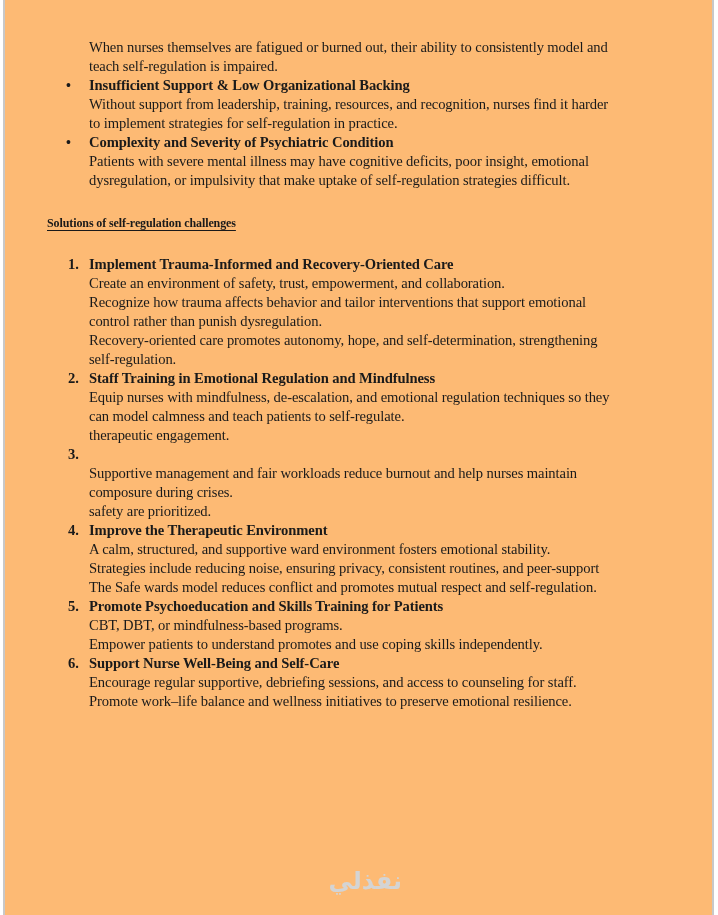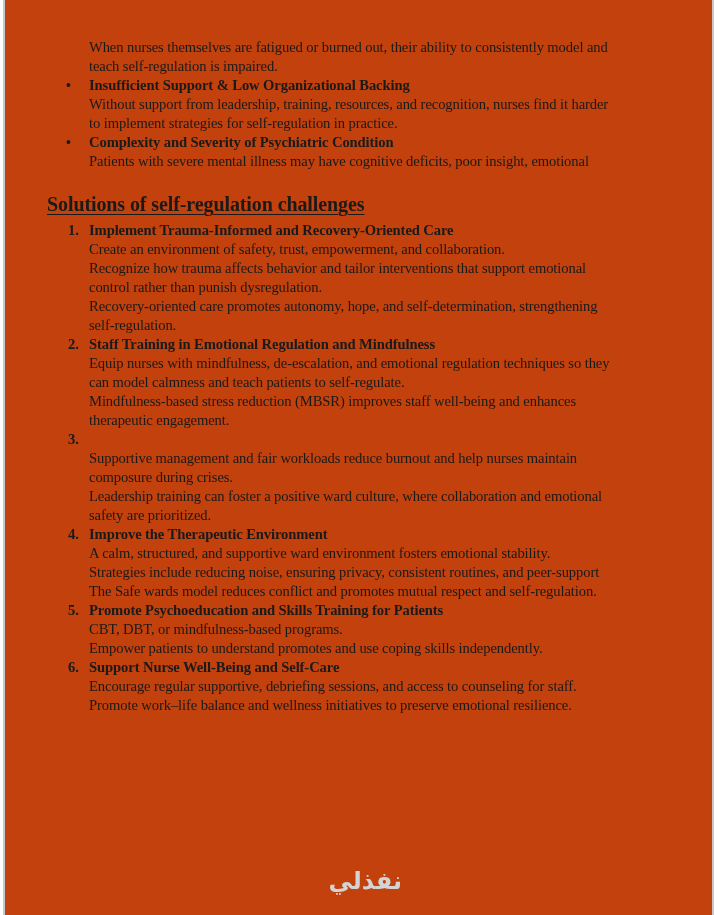--- a/index.html
+++ b/index.html
@@ -16,21 +16,21 @@
     color: #1a1a1a;
   }
   .page {
     position: absolute;
     left: 3px;
     top: 0;
     width: 711px;
     height: 915px;
     border-left: 2px solid #c8c8c8;
     border-right: 2px solid #c8c8c8;
-    background: #c2410c;
+    background: #fdba74;
     box-sizing: border-box;
   }
   .content {
     position: absolute;
     left: 0;
     top: 38px;
     width: 100%;
   }
   .line {
     font-size: 14.6px;
@@ -58,27 +58,27 @@
     font-size: 14px;
   }
   .num {
     position: absolute;
     left: 63px;
     top: 0;
   }
   .section-heading {
     padding-left: 42px;
     font-weight: bold;
-    font-size: 20px;
+    font-size: 12px;
     line-height: 20px;
     text-decoration: underline;
     text-decoration-thickness: 1px;
     text-underline-offset: 3px;
     margin-top: 23px;
-    margin-bottom: 7px;
+    margin-bottom: 22px;
     white-space: nowrap;
     letter-spacing: -0.1px;
   }
   .watermark {
     position: absolute;
     left: 312px;
     top: 868px;
     width: 90px;
     color: #d4d4d4;
     font-family: "DejaVu Sans", sans-serif;
@@ -115,20 +115,21 @@
       <div class="line body-text">Without support from leadership, training, resources, and recognition, nurses find it harder</div>
       <div class="line body-text">to implement strategies for self-regulation in practice.</div>
     </div>
 
     <div>
       <div class="item-head">
         <span class="bullet">•</span>
         <span>Complexity and Severity of Psychiatric Condition</span>
       </div>
       <div class="line body-text">Patients with severe mental illness may have cognitive deficits, poor insight, emotional</div>
+      <div class="line body-text">dysregulation, or impulsivity that make uptake of self-regulation strategies difficult.</div>
     </div>
 
     <div class="section-heading">Solutions of self-regulation challenges</div>
 
     <div>
       <div class="item-head">
         <span class="num">1.</span>
         <span>Implement Trauma-Informed and Recovery-Oriented Care</span>
       </div>
       <div class="line body-text">Create an environment of safety, trust, empowerment, and collaboration.</div>
@@ -138,31 +139,29 @@
       <div class="line body-text">self-regulation.</div>
     </div>
 
     <div>
       <div class="item-head">
         <span class="num">2.</span>
         <span>Staff Training in Emotional Regulation and Mindfulness</span>
       </div>
       <div class="line body-text">Equip nurses with mindfulness, de-escalation, and emotional regulation techniques so they</div>
       <div class="line body-text">can model calmness and teach patients to self-regulate.</div>
-      <div class="line body-text">Mindfulness-based stress reduction (MBSR) improves staff well-being and enhances</div>
       <div class="line body-text">therapeutic engagement.</div>
     </div>
 
     <div>
       <div class="item-head">
         <span class="num">3.</span>
       </div>
       <div class="line body-text">Supportive management and fair workloads reduce burnout and help nurses maintain</div>
       <div class="line body-text">composure during crises.</div>
-      <div class="line body-text">Leadership training can foster a positive ward culture, where collaboration and emotional</div>
       <div class="line body-text">safety are prioritized.</div>
     </div>
 
     <div>
       <div class="item-head">
         <span class="num">4.</span>
         <span>Improve the Therapeutic Environment</span>
       </div>
       <div class="line body-text">A calm, structured, and supportive ward environment fosters emotional stability.</div>
       <div class="line body-text">Strategies include reducing noise, ensuring privacy, consistent routines, and peer-support</div>

